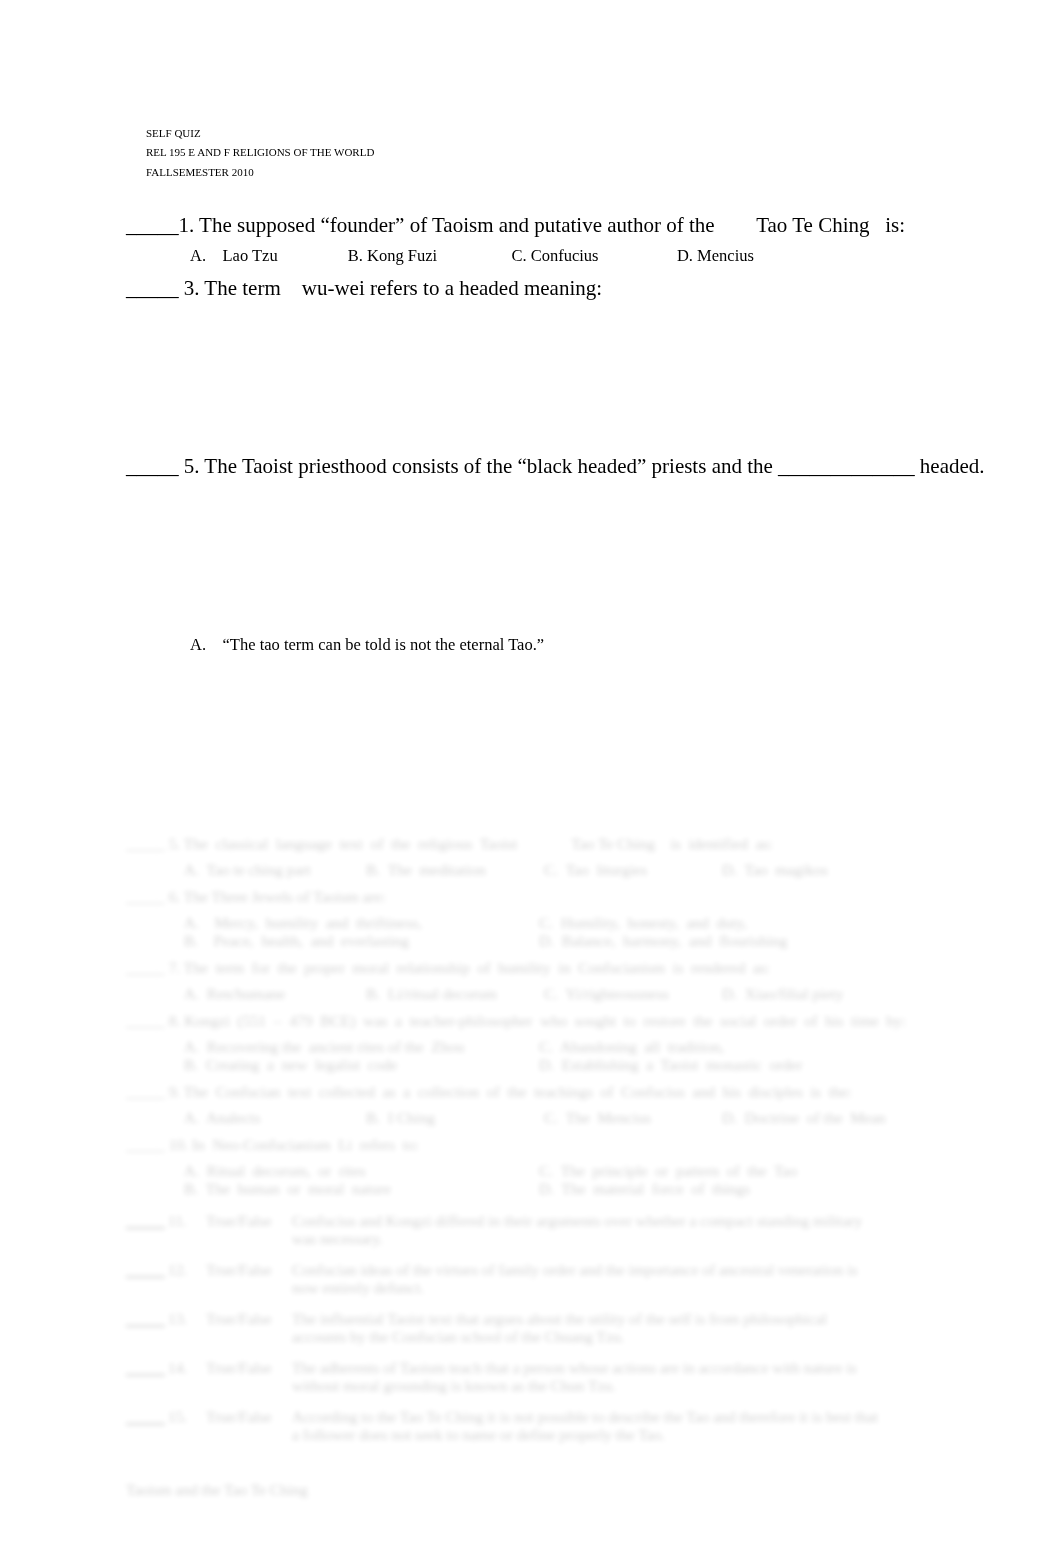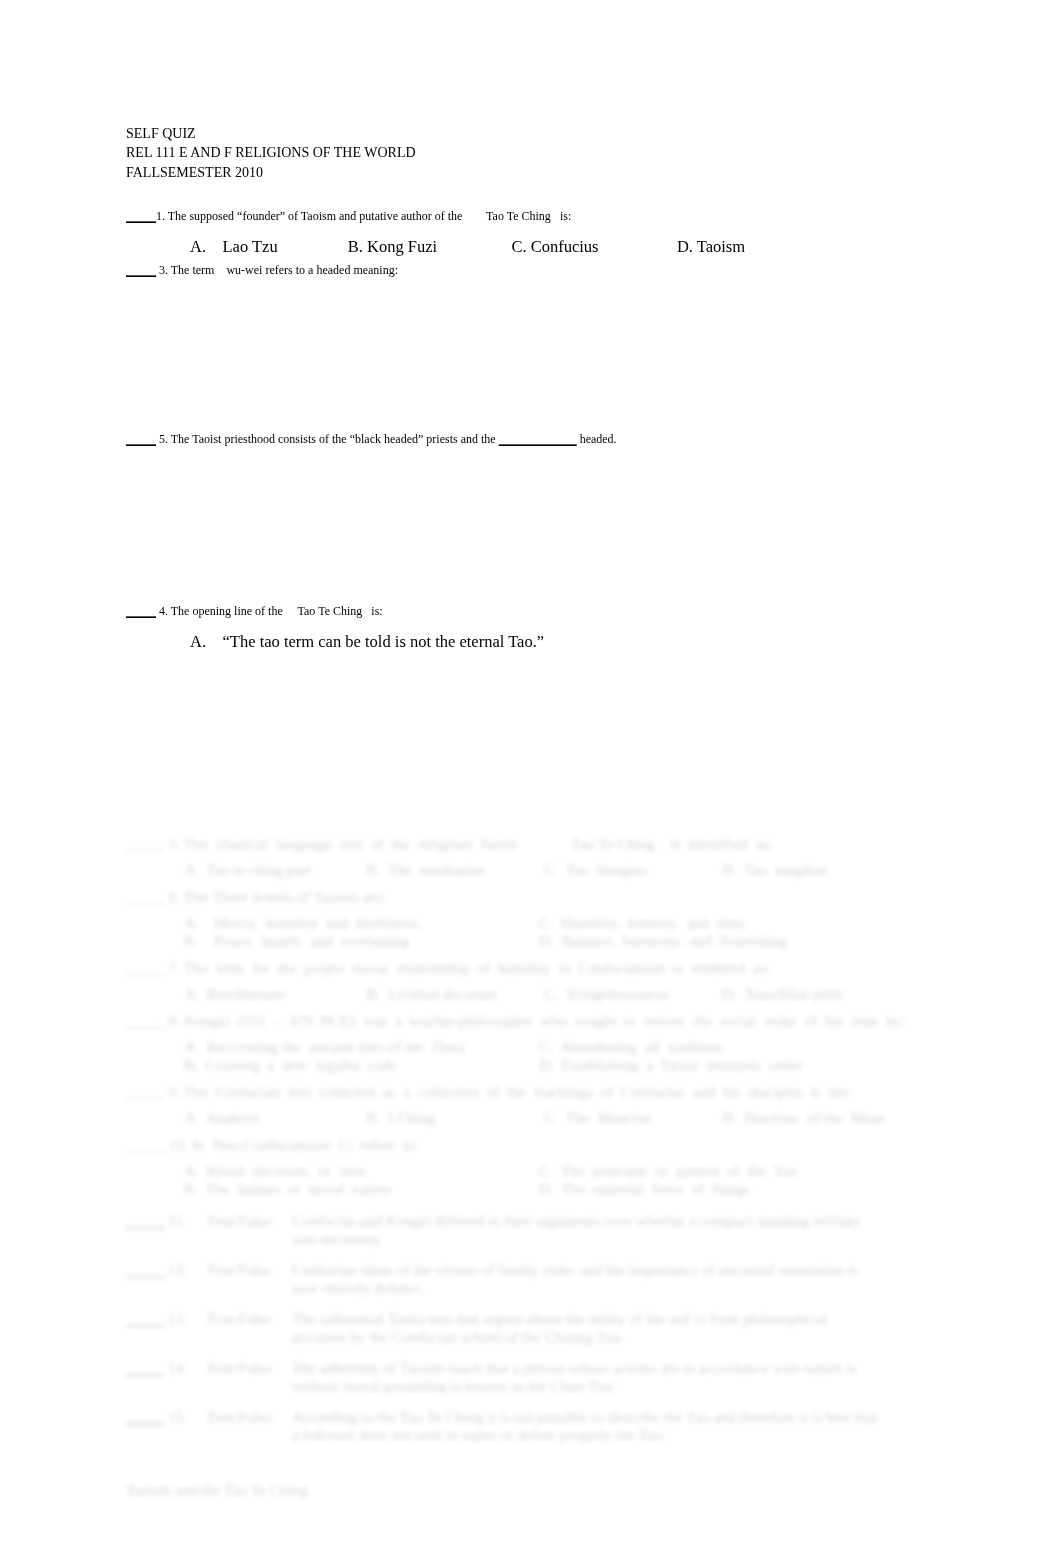--- a/index.html
+++ b/index.html
@@ -20,31 +20,32 @@
   }
   .content {
     position: absolute;
     left: 126px;
     top: 124px;
     width: 800px;
   }
 
   
   .hdr-line {
-    font-size: 14px;
+    font-size: 11px;
     line-height: 19.3px;
     white-space: pre;
+    margin-left: 20px;
   }
   .gap-after-header { height: 20px; }
 
   .q-line {
-    font-size: 12px;
+    font-size: 21px;
     line-height: 19px;
     white-space: pre;
-    margin-top: 5px;
+    margin-top: 14px;
   }
   .opt-line {
     font-size: 16.5px;
     line-height: 19px;
     white-space: pre;
     margin-top: 11px;
     padding-left: 64px;
   }
   .blank {
     text-decoration: underline;
@@ -113,39 +114,38 @@
 </style>
 </head>
 <body>
 
 <div class="page">
 
   <div class="content">
 
     <div>
       <div class="hdr-line">SELF QUIZ</div>
-      <div class="hdr-line">REL 111 E AND F RELIGIONS OF THE WORLD</div>
+      <div class="hdr-line">REL 195 E AND F RELIGIONS OF THE WORLD</div>
       <div class="hdr-line">FALLSEMESTER 2010</div>
     </div>
 
     <div class="gap-after-header"></div>
 
     <div class="q-line"><span class="blank">_____</span><span>1. The supposed “founder” of Taoism and putative author of the</span><span>        </span><span>Tao Te Ching</span><span>   </span><span>is:</span></div>
 
-    <div class="opt-line"><span>A.    Lao Tzu</span><span>                 </span><span>B. Kong Fuzi</span><span>                  </span><span>C. Confucius</span><span>                   </span><span>D. Taoism</span></div>
+    <div class="opt-line"><span>A.    Lao Tzu</span><span>                 </span><span>B. Kong Fuzi</span><span>                  </span><span>C. Confucius</span><span>                   </span><span>D. Mencius</span></div>
 
     <div class="q-line"><span class="blank">_____</span><span> </span><span>3. The term</span><span>    </span><span>wu-wei</span><span> </span><span>refers to a headed meaning:</span></div>
 
     <div class="spacer-sm"></div>
 
     <div class="q-line"><span class="blank">_____</span><span> </span><span>5. The Taoist priesthood consists of the “black headed” priests and the</span><span> </span><span class="blank">_____________</span><span> </span><span>headed.</span></div>
 
     <div class="spacer-md"></div>
 
-    <div class="q-line"><span class="blank">_____</span><span> </span><span>4. The opening line of the</span><span>     </span><span>Tao Te Ching</span><span>   </span><span>is:</span></div>
 
     <div class="opt-line">A.    “The tao term can be told is not the eternal Tao.”</div>
 
   </div>
 
   <div class="faded">
 
     <div class="f-q">_____ 5. The  classical  language  text  of  the  religious  Taoist              Tao Te Ching    is  identified  as:</div>
     <div class="f-opts-row c4">
       <span>A.  Tao te ching part</span>

